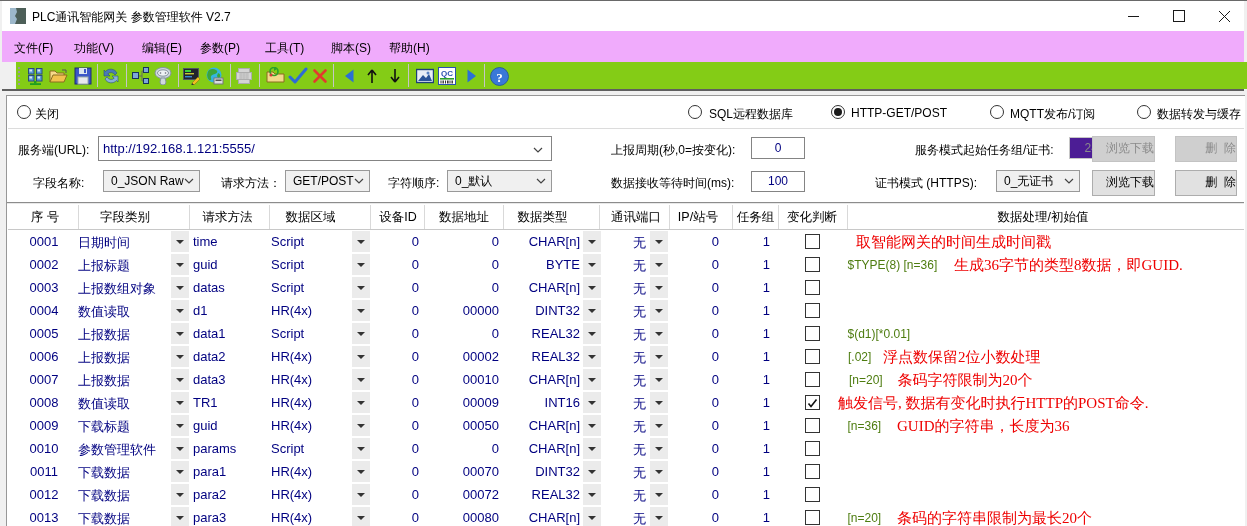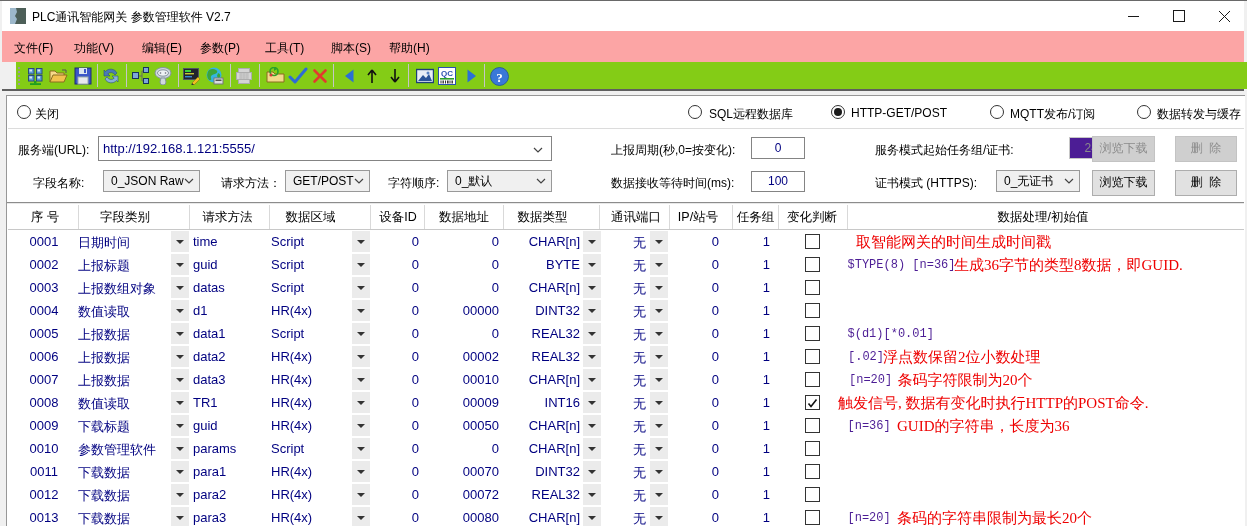--- a/index.html
+++ b/index.html
@@ -5,35 +5,35 @@
 <style>
 html,body{margin:0;padding:0}
 body{width:1247px;height:526px;overflow:hidden;position:relative;
  font-family:"Liberation Sans",sans-serif;background:#f0f0f0;
  -webkit-font-smoothing:antialiased}
 .abs{position:absolute}
 
 #winborder-top{left:0;top:0;width:1247px;height:1px;background:#696969}
 #titlebar{left:2px;top:1px;width:1242px;height:30px;background:#ffffff}
 #title-text{left:30px;top:8px;font-size:12px;color:#000}
-#menubar{left:2px;top:31px;width:1242px;height:31px;background:#fca5a5}
+#menubar{left:2px;top:31px;width:1242px;height:31px;background:#f0abfc}
 .menu-item{top:9px;font-size:12px;color:#000}
 .tbi{position:absolute;top:5px}
 #toolbar{left:16px;top:62px;width:1242px;height:27px;background:#84cc16}
 .tsep{top:2px;width:1px;height:23px;background:#c6c6c6}
 #tb-darkline{left:2px;top:89px;width:1242px;height:2px;background:#5f5f5f}
 
 #panel{left:6px;top:95px;width:1238px;height:431px;background:#fff;border:1px solid #979797;border-right:none;border-bottom:none}
 
 .lbl{font-size:12px;color:#000;white-space:nowrap}
 .radio{width:12px;height:12px;border:1px solid #333;border-radius:50%;background:#fff}
 .radio.on::after{content:"";position:absolute;left:2px;top:2px;width:8px;height:8px;border-radius:50%;background:#1a1a1a}
 #sepline1{left:1px;top:32px;width:1236px;height:1px;background:#dcdcdc}
 .tbx{position:absolute;border:1px solid #848484;background:#fff;font-size:12px;color:#000080;text-align:center;line-height:20px}
-.btn{position:absolute;width:61px;height:24px;background:#e1e1e1;border:1px solid #adadad;font-size:12px;color:#000;text-align:center;line-height:22px}
+.btn{position:absolute;width:61px;height:24px;background:#e1e1e1;border:1px solid #adadad;font-size:12px;color:#000;text-align:right;line-height:22px}
 .btn.dis{background:#cfcfcf;border-color:#c3c3c3;color:#8b8b8b}
 .cmb{position:absolute;height:22px;background:#f0f0f0;border:1px solid #999;font-size:12px;color:#000;line-height:20px;padding-left:7px;box-sizing:border-box}
 .cmb svg,.cmbw svg{position:absolute;right:5px;top:7px}
 .cmbw{position:absolute;background:#fff;border:1px solid #848484;box-sizing:border-box}
 
 #grid-top{left:0px;top:106px;width:1237px;height:1px;background:#8c8c8c}
 #grid-top2{left:0px;top:107px;width:1237px;height:1px;background:#e8e8e8}
 #ghead{left:1px;top:108px;width:1236px;height:25px;background:#fff}
 .gh{position:absolute;top:5px;font-size:12.5px;color:#000;text-align:center}
 .ghsep{position:absolute;top:1px;width:1px;height:24px;background:#d9d9d9}
@@ -48,21 +48,21 @@
 .dev{left:330px;width:81px;text-align:right}
 .adr{left:400px;width:91px;text-align:right}
 .dty{left:492px;width:80px;text-align:right}
 .prt{left:590px;width:48px;text-align:right}
 .ipz{left:650px;width:61px;text-align:right}
 .tsk{left:700px;width:62px;text-align:right}
 .dd{position:absolute;top:1px;width:18px;height:21px;background:#ebebeb}
 .dd::after{content:"";position:absolute;left:5px;top:9px;border-left:4px solid transparent;border-right:4px solid transparent;border-top:4px solid #333}
 .d1{left:163px}.d2{left:344px}.d3{left:575px}.d4{left:642px}
 .cb{position:absolute;left:797px;top:4px;width:13px;height:13px;border:1px solid #333;background:#fff}
-.rp{position:absolute;top:5px;font-size:12px;color:#4c1d95;white-space:nowrap;font-family:Liberation Mono, monospace}
+.rp{position:absolute;top:5px;font-size:12px;color:#4d7c0f;white-space:nowrap;font-family:Liberation Sans, sans-serif}
 .rd{position:absolute;top:3px;font-size:15px;color:#ee0000;white-space:nowrap;font-family:"Liberation Serif",serif}
 </style>
 </head>
 <body>
 <div class="abs" id="winborder-top"></div>
 <div class="abs" id="titlebar">
   <svg class="abs" style="left:8px;top:7px" width="16" height="16">
     <rect x="0" y="0" width="16" height="16" fill="#9db8cb"></rect>
     <polygon points="6,0 16,0 16,16 5,16 7,11 5,8 7,4" fill="#4d5f58"></polygon>
   </svg>
@@ -238,21 +238,21 @@
 
 <span class="abs lbl" style="left:11px;top:46px">服务端(URL):</span>
 <div class="cmbw" style="left:91px;top:40px;width:454px;height:25px">
   <span class="abs" style="left:4px;top:4px;font-size:13px;color:#000080">http://192.168.1.121:5555/</span>
   <svg width="10" height="6" viewBox="0 0 10 6" style="top:10px;right:8px">
         <path d="M1 1 L5 5 L9 1" fill="none" stroke="#444" stroke-width="1.2"></path>
       </svg>
 </div>
 <span class="abs lbl" style="left:604px;top:46px">上报周期(秒,0=按变化):</span>
 <div class="tbx" style="left:744px;top:41px;width:52px;height:20px">0</div>
-<span class="abs lbl" style="left:868px;top:46px">服务模式起始任务组/证书:</span>
+<span class="abs lbl" style="left:908px;top:46px">服务模式起始任务组/证书:</span>
 <div class="tbx" style="left:1062px;top:41px;width:49px;height:20px;background:#4c1d95;border-color:#c6c6c6;color:#8b8b8b">241</div>
 <div class="btn dis" style="left:1085px;top:40px">浏览下载</div>
 <div class="btn dis" style="left:1168px;top:40px;width:60px">删&nbsp;&nbsp;除</div>
 
 <span class="abs lbl" style="left:26px;top:79px">字段名称:</span>
 <div class="cmb" style="left:96px;top:74px;width:97px">0_JSON Raw
   <svg width="10" height="6" viewBox="0 0 10 6">
         <path d="M1 1 L5 5 L9 1" fill="none" stroke="#444" stroke-width="1.2"></path>
       </svg></div>
 <span class="abs lbl" style="left:214px;top:79px">请求方法：</span>

